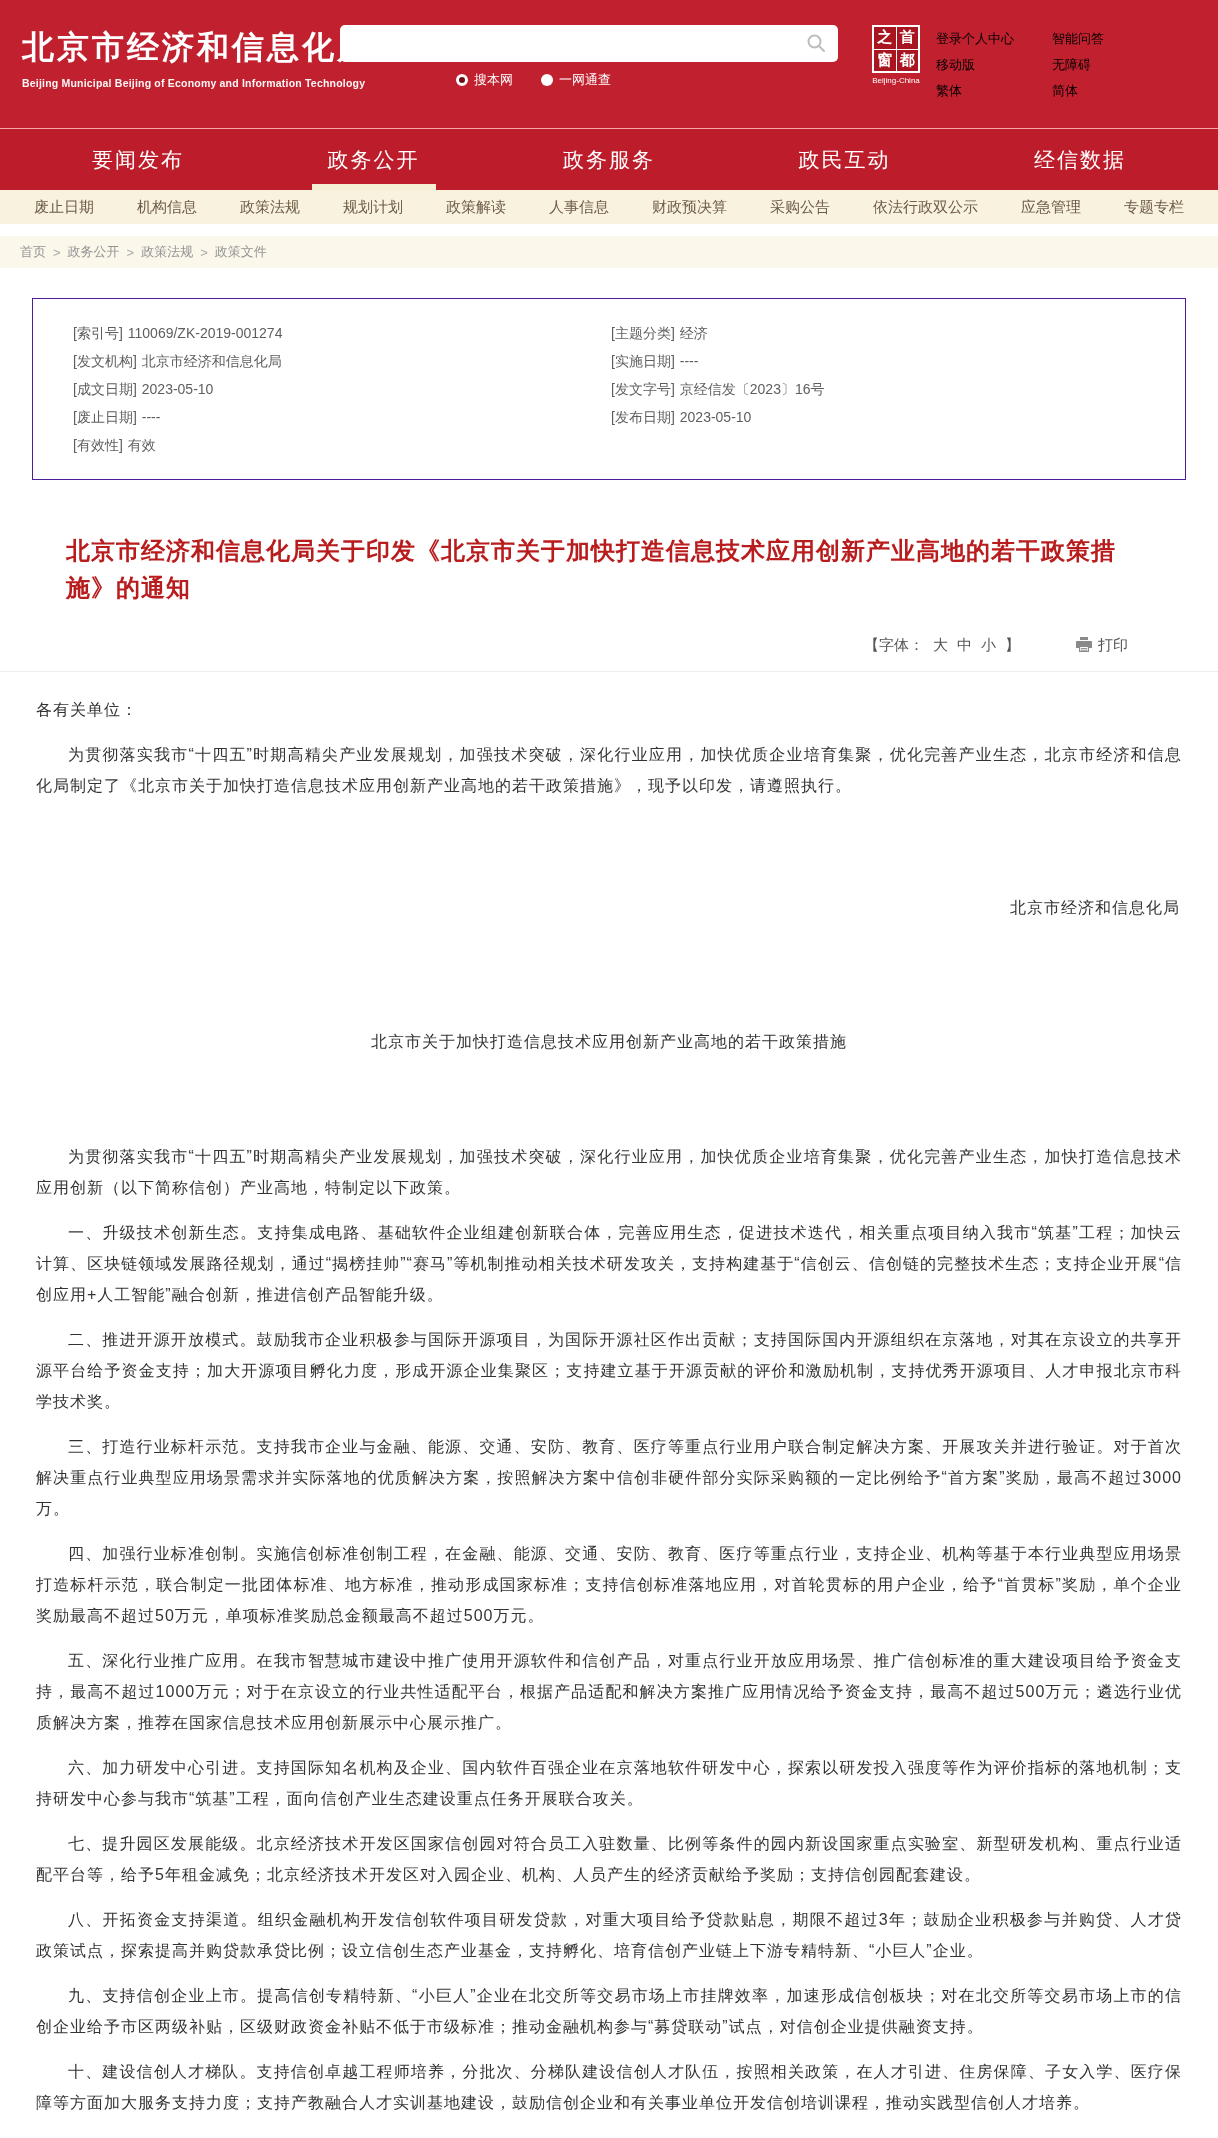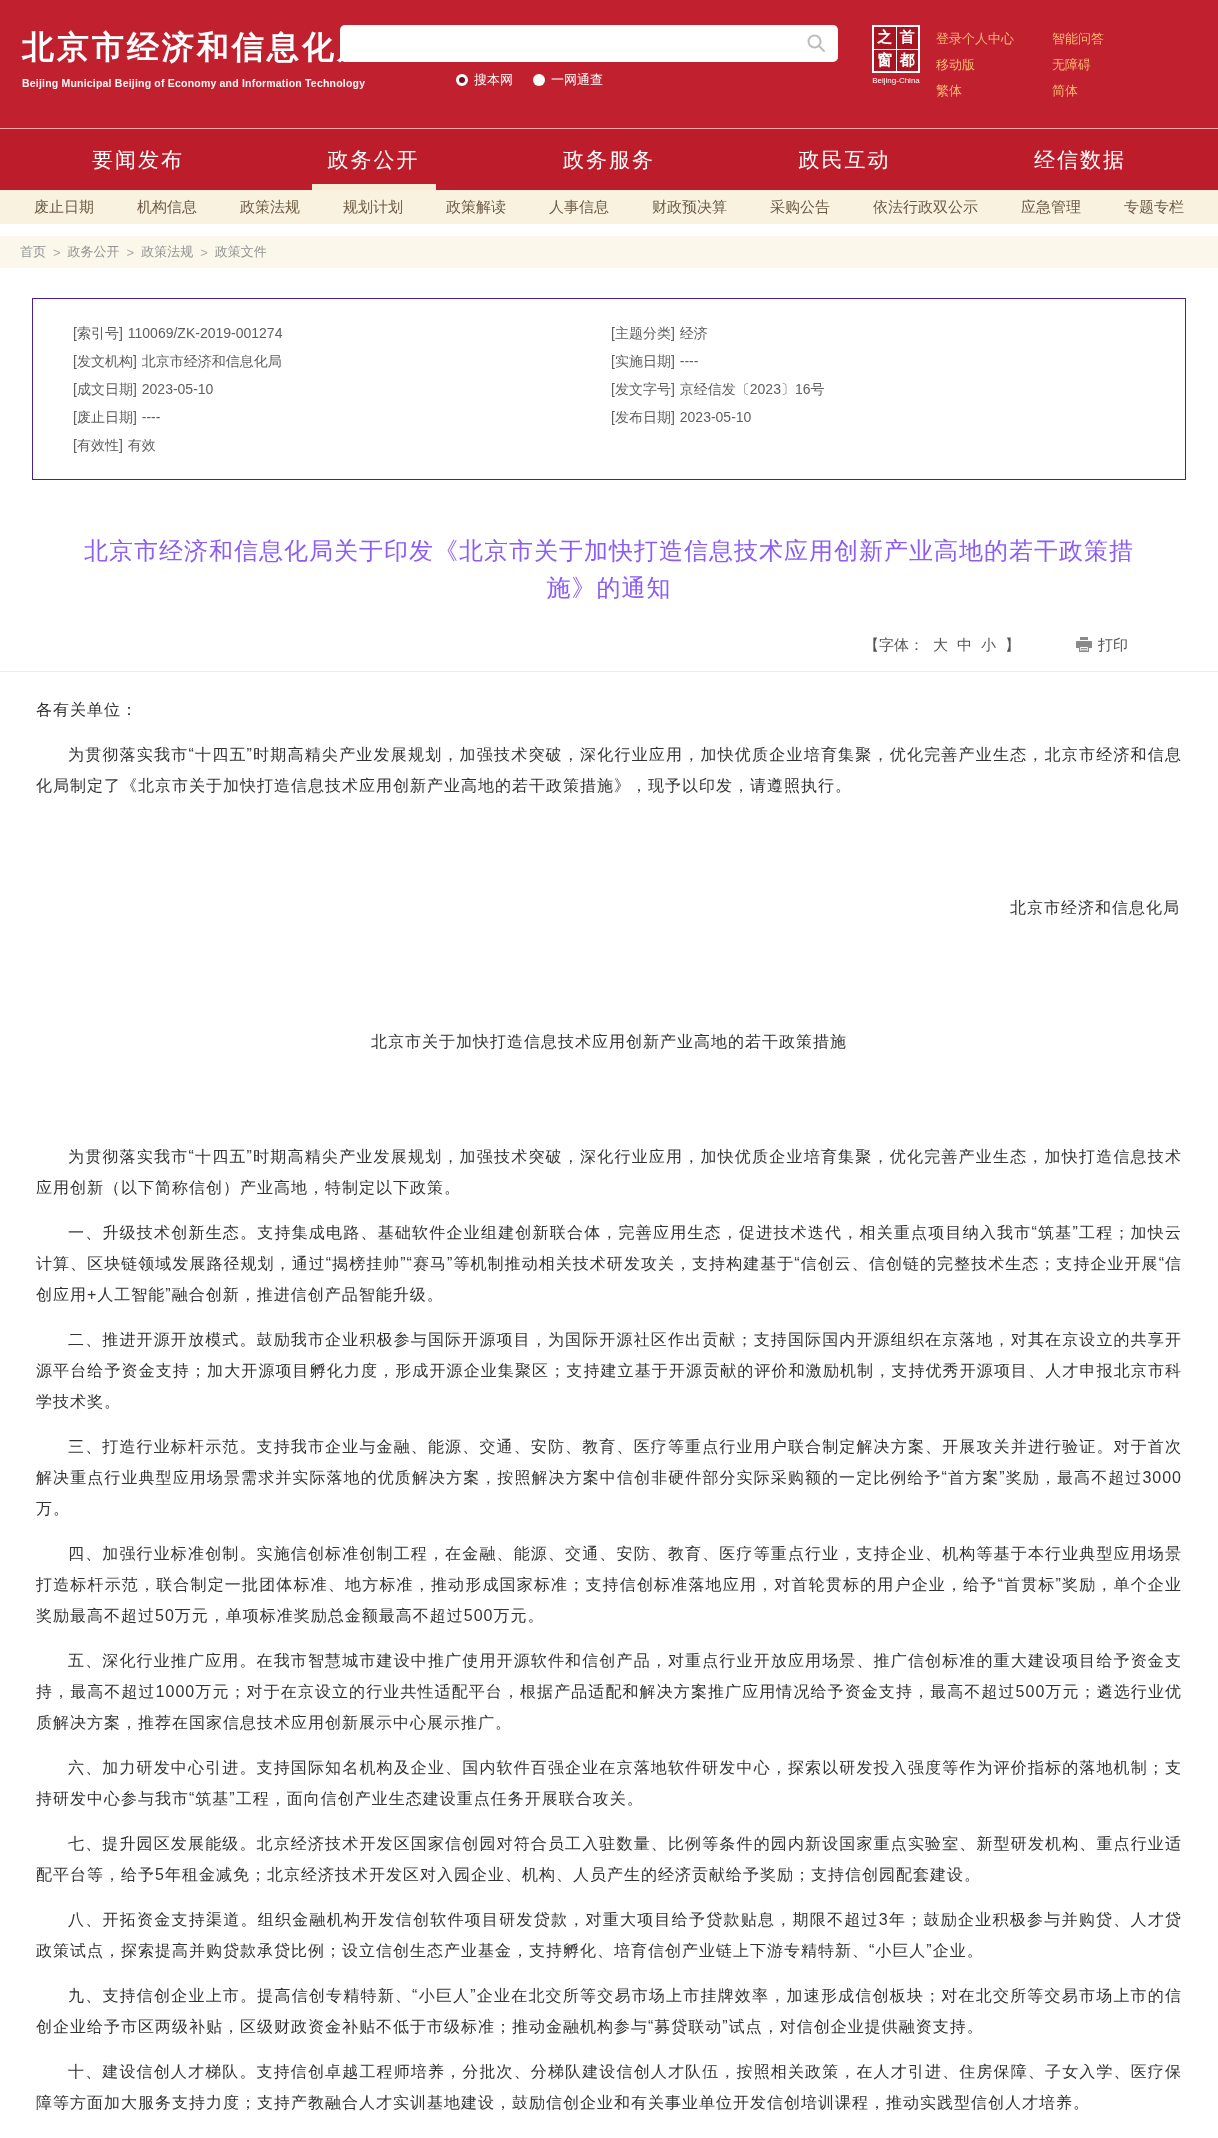--- a/index.html
+++ b/index.html
@@ -8,34 +8,34 @@
 
   
   .site-header { height:128px; background:#c1202f; position:relative; }
   .brand { position:absolute; left:22px; top:26px; color:#fff; }
   .brand-cn { font-size:32px; font-weight:bold; letter-spacing:3px; }
   .brand-en { font-size:10.5px; margin-top:7px; letter-spacing:0.2px; font-weight:bold; opacity:.96; }
 
   .search-wrap { position:absolute; left:340px; top:25px; width:498px; }
   .search-input { width:100%; height:37px; border:none; border-radius:5px; padding:0 42px 0 14px; font-size:14px; outline:none; background:#fff; }
   .search-icon { position:absolute; right:12px; top:8px; width:20px; height:20px; cursor:pointer; }
-  .search-scope { display:flex; gap:20px; margin:9px 0 0 116px; color:#fff; font-size:13px; align-items:center; }
+  .search-scope { display:flex; gap:28px; margin:9px 0 0 116px; color:#fff; font-size:13px; align-items:center; }
   .scope { display:flex; align-items:center; gap:6px; cursor:pointer; }
   .radio-dot { width:12px; height:12px; border-radius:50%; flex:0 0 auto; }
   .radio-dot.ring { border:3px solid #fff; background:#6d0d18; }
   .radio-dot.filled { background:#fff; }
 
   .seal { position:absolute; left:868px; top:25px; width:56px; text-align:center; }
   .seal-box { width:48px; height:48px; margin:0 auto; border:2px solid #fff; background:#fff; display:grid; grid-template-columns:1fr 1fr; grid-template-rows:1fr 1fr; gap:1px; }
   .seal-cell { background:#a8141f; color:#fff; font-size:15px; font-weight:bold; display:flex; align-items:center; justify-content:center; font-family:"Liberation Serif","DejaVu Serif",serif; }
   .seal-caption { color:#fff; font-size:8px; margin-top:3px; white-space:nowrap; }
 
   .quick-links { position:absolute; left:936px; top:30px; display:flex; gap:38px; }
   .ql-col { display:flex; flex-direction:column; gap:8px; font-size:13px; }
-  .ql-col a { color:#fdba74; text-decoration:none; cursor:pointer; }
+  .ql-col a { color:#000000; text-decoration:none; cursor:pointer; }
 
   
   .main-nav { height:62px; background:#bd1c2b; border-top:1px solid #fca5a5; display:flex; justify-content:space-between; padding:0 92px; }
   .nav-item { position:relative; display:flex; align-items:center; font-size:21px; color:#fff; letter-spacing:2px; cursor:pointer; }
   .nav-item.active::after { content:""; position:absolute; left:50%; transform:translateX(-50%); bottom:0; width:124px; height:6px; background:#f6eed4; }
 
   
   .sub-nav { height:34px; background:#f9f2df; display:flex; justify-content:space-between; align-items:center; padding:0 34px; }
   .sub-nav a { font-size:15px; color:#6d5c46; text-decoration:none; white-space:nowrap; cursor:pointer; }
   .gap-strip { height:12px; background:#fff; }
@@ -47,21 +47,21 @@
 
   
   .meta-box { margin:30px 32px 0; border:1px solid #4c1d95; display:flex; padding:20px 0; }
   .meta-col { width:50%; }
   .meta-col.left { padding-left:40px; }
   .meta-col.right { padding-left:2px; }
   .meta-row { font-size:14px; color:#5e5e5e; line-height:28px; white-space:nowrap; }
   .meta-label { margin-right:5px; }
 
   
-  .doc-heading { margin:52px 66px 0; text-align:center; font-size:24px; line-height:37px; color:#8b5cf6; letter-spacing:1px; font-weight:normal; }
+  .doc-heading { margin:52px 66px 0; text-align:left; font-size:24px; line-height:37px; color:#b91c1c; letter-spacing:1px; font-weight:bold; }
   .toolbar { margin-top:30px; display:flex; justify-content:flex-end; gap:56px; padding-right:90px; font-size:15px; color:#555; }
   .font-sizer { display:flex; gap:9px; align-items:center; }
   .font-sizer a { color:#555; text-decoration:none; cursor:pointer; }
   .print-btn { display:flex; align-items:center; gap:6px; color:#555; cursor:pointer; }
   .divider { border-bottom:1px solid #ededed; margin-top:16px; }
 
   
   article { padding:22px 36px 0; font-size:16px; color:#333; line-height:31px; letter-spacing:1px; }
   .salutation { margin:0 0 14px; }
   .para { text-indent:2em; margin:0 0 14px; text-align:justify; }

